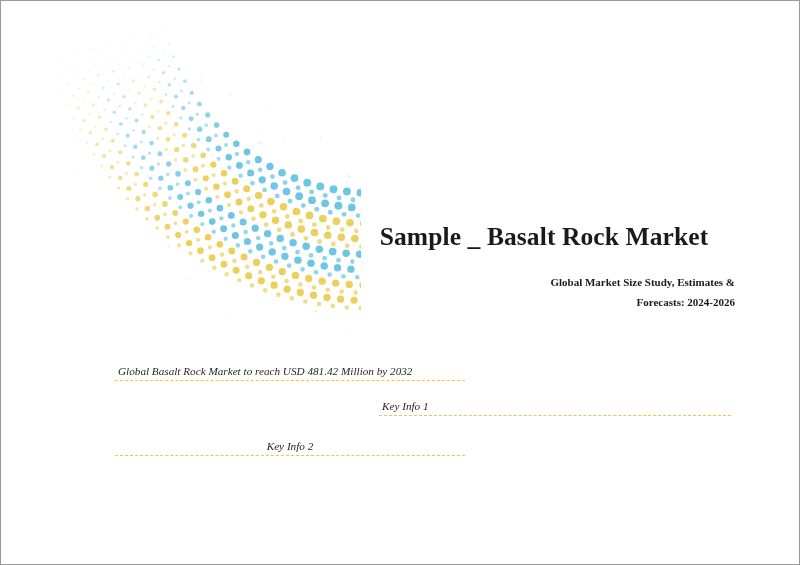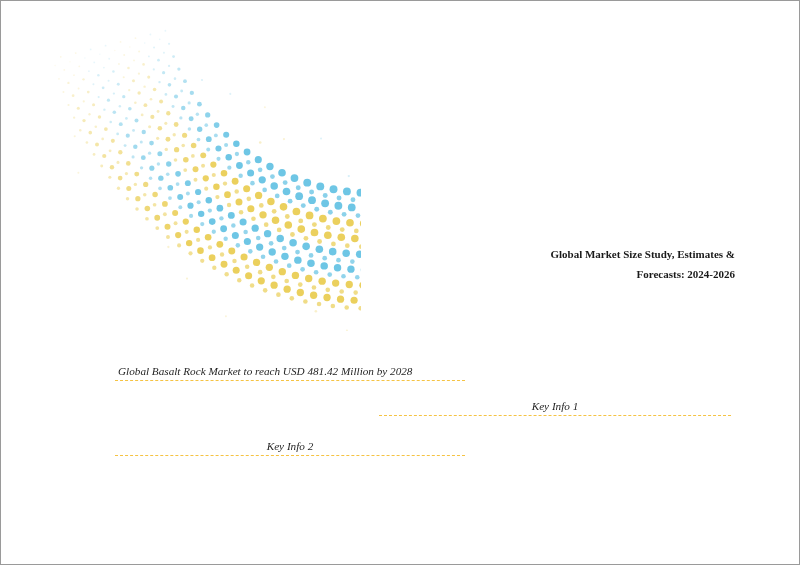--- a/index.html
+++ b/index.html
@@ -82,21 +82,21 @@
   }
   .info-rule {
     height: 0;
     border-top: 1.5px dashed #f5c343;
   }
 
   #row-headline { left: 114px; top: 363px; width: 350px; }
   #row-headline .info-text { text-align: left; }
 
   #row-key1 { left: 378px; top: 398px; width: 352px; }
-  #row-key1 .info-text { text-align: center; }
+  #row-key1 .info-text { }
 
   #row-key2 { left: 114px; top: 438px; width: 350px; }
   #row-key2 .info-text { text-align: center; }
 </style>
 </head>
 <body>
 
 <div id="page">
 
   <svg id="halftone" viewBox="0 0 360 330" aria-hidden="true">
@@ -533,28 +533,29 @@
         <circle cx="167.38" cy="246.02" r="1.16" fill="#ebd05d" opacity="0.275"></circle>
         <circle cx="73.72" cy="135.27" r="1.04" fill="#ebd05d" opacity="0.230"></circle>
         <circle cx="345.93" cy="329.63" r="1.06" fill="#ebd05d" opacity="0.238"></circle>
         <circle cx="185.99" cy="277.54" r="1.12" fill="#ebd05d" opacity="0.260"></circle>
         <circle cx="77.36" cy="171.69" r="1.00" fill="#ebd05d" opacity="0.215"></circle>
         <circle cx="224.91" cy="315.32" r="1.02" fill="#ebd05d" opacity="0.223"></circle>
       </g>
   </svg>
 
   <div id="title-block">
+    <h1 id="main-title">Sample _ Basalt Rock Market</h1>
     <div id="subtitle">
       <span class="sub-line">Global Market Size Study, Estimates &amp;</span>
       <span class="sub-line">Forecasts: 2024-2026</span>
     </div>
   </div>
 
   <div class="info-row" id="row-headline">
-    <div class="info-text">Global Basalt Rock Market to reach USD 481.42 Million by 2028</div>
+    <div class="info-text">Global Basalt Rock Market to reach USD 481.42 Million by 2032</div>
     <div class="info-rule"></div>
   </div>
 
   <div class="info-row" id="row-key1">
     <div class="info-text">Key Info 1</div>
     <div class="info-rule"></div>
   </div>
 
   <div class="info-row" id="row-key2">
     <div class="info-text">Key Info 2</div>

